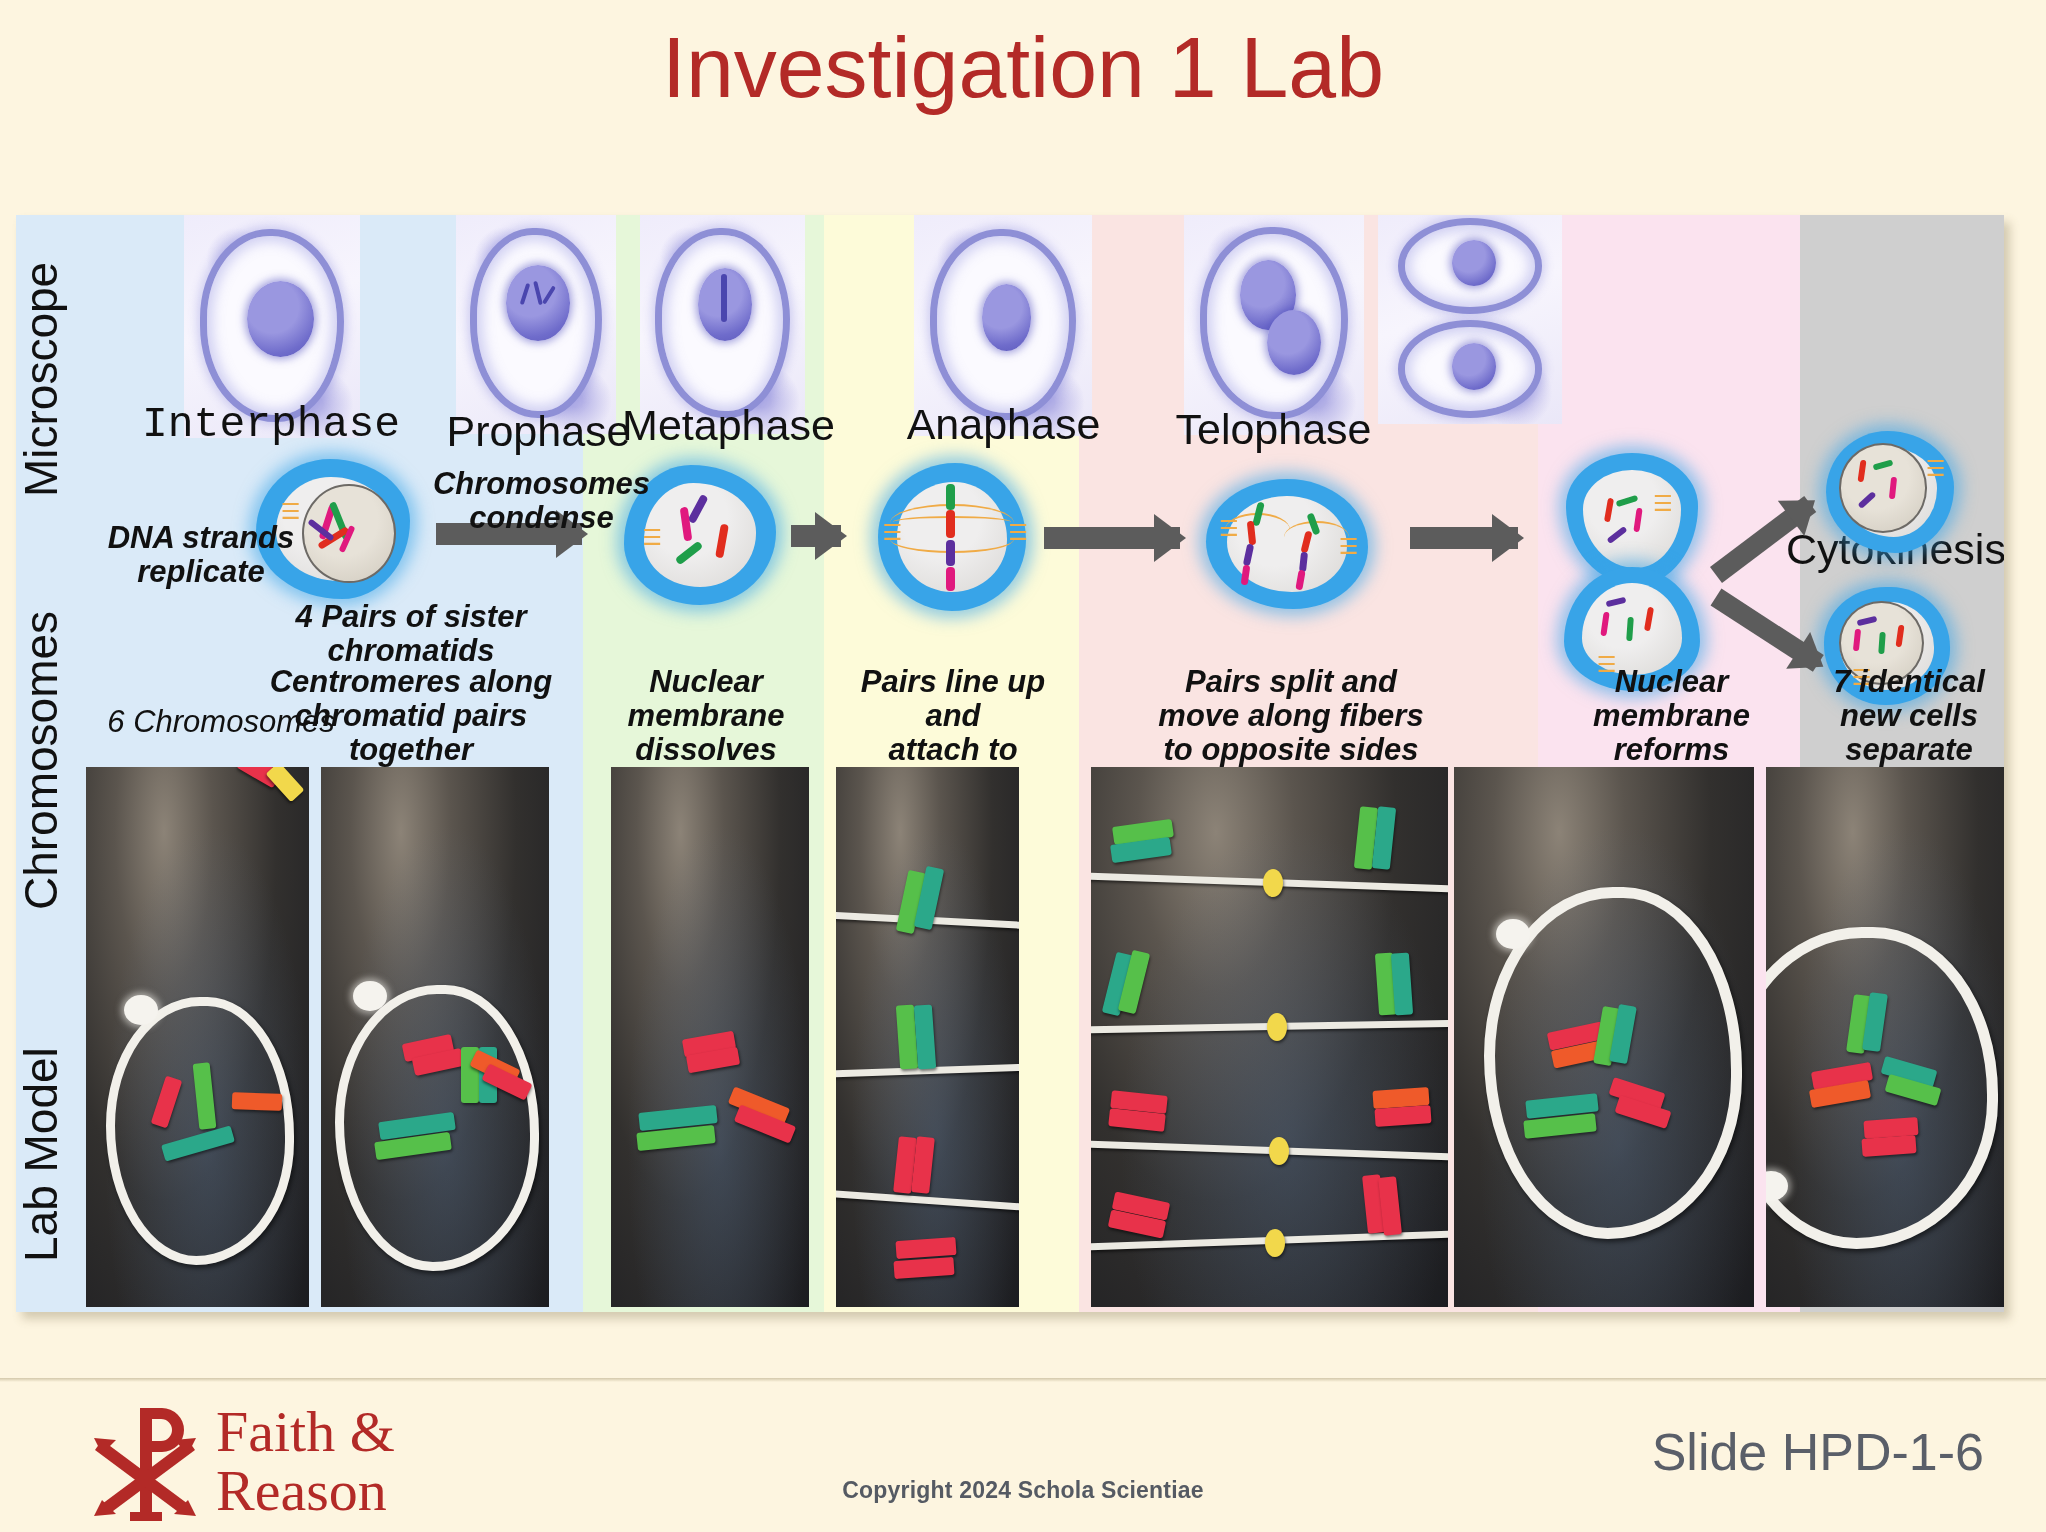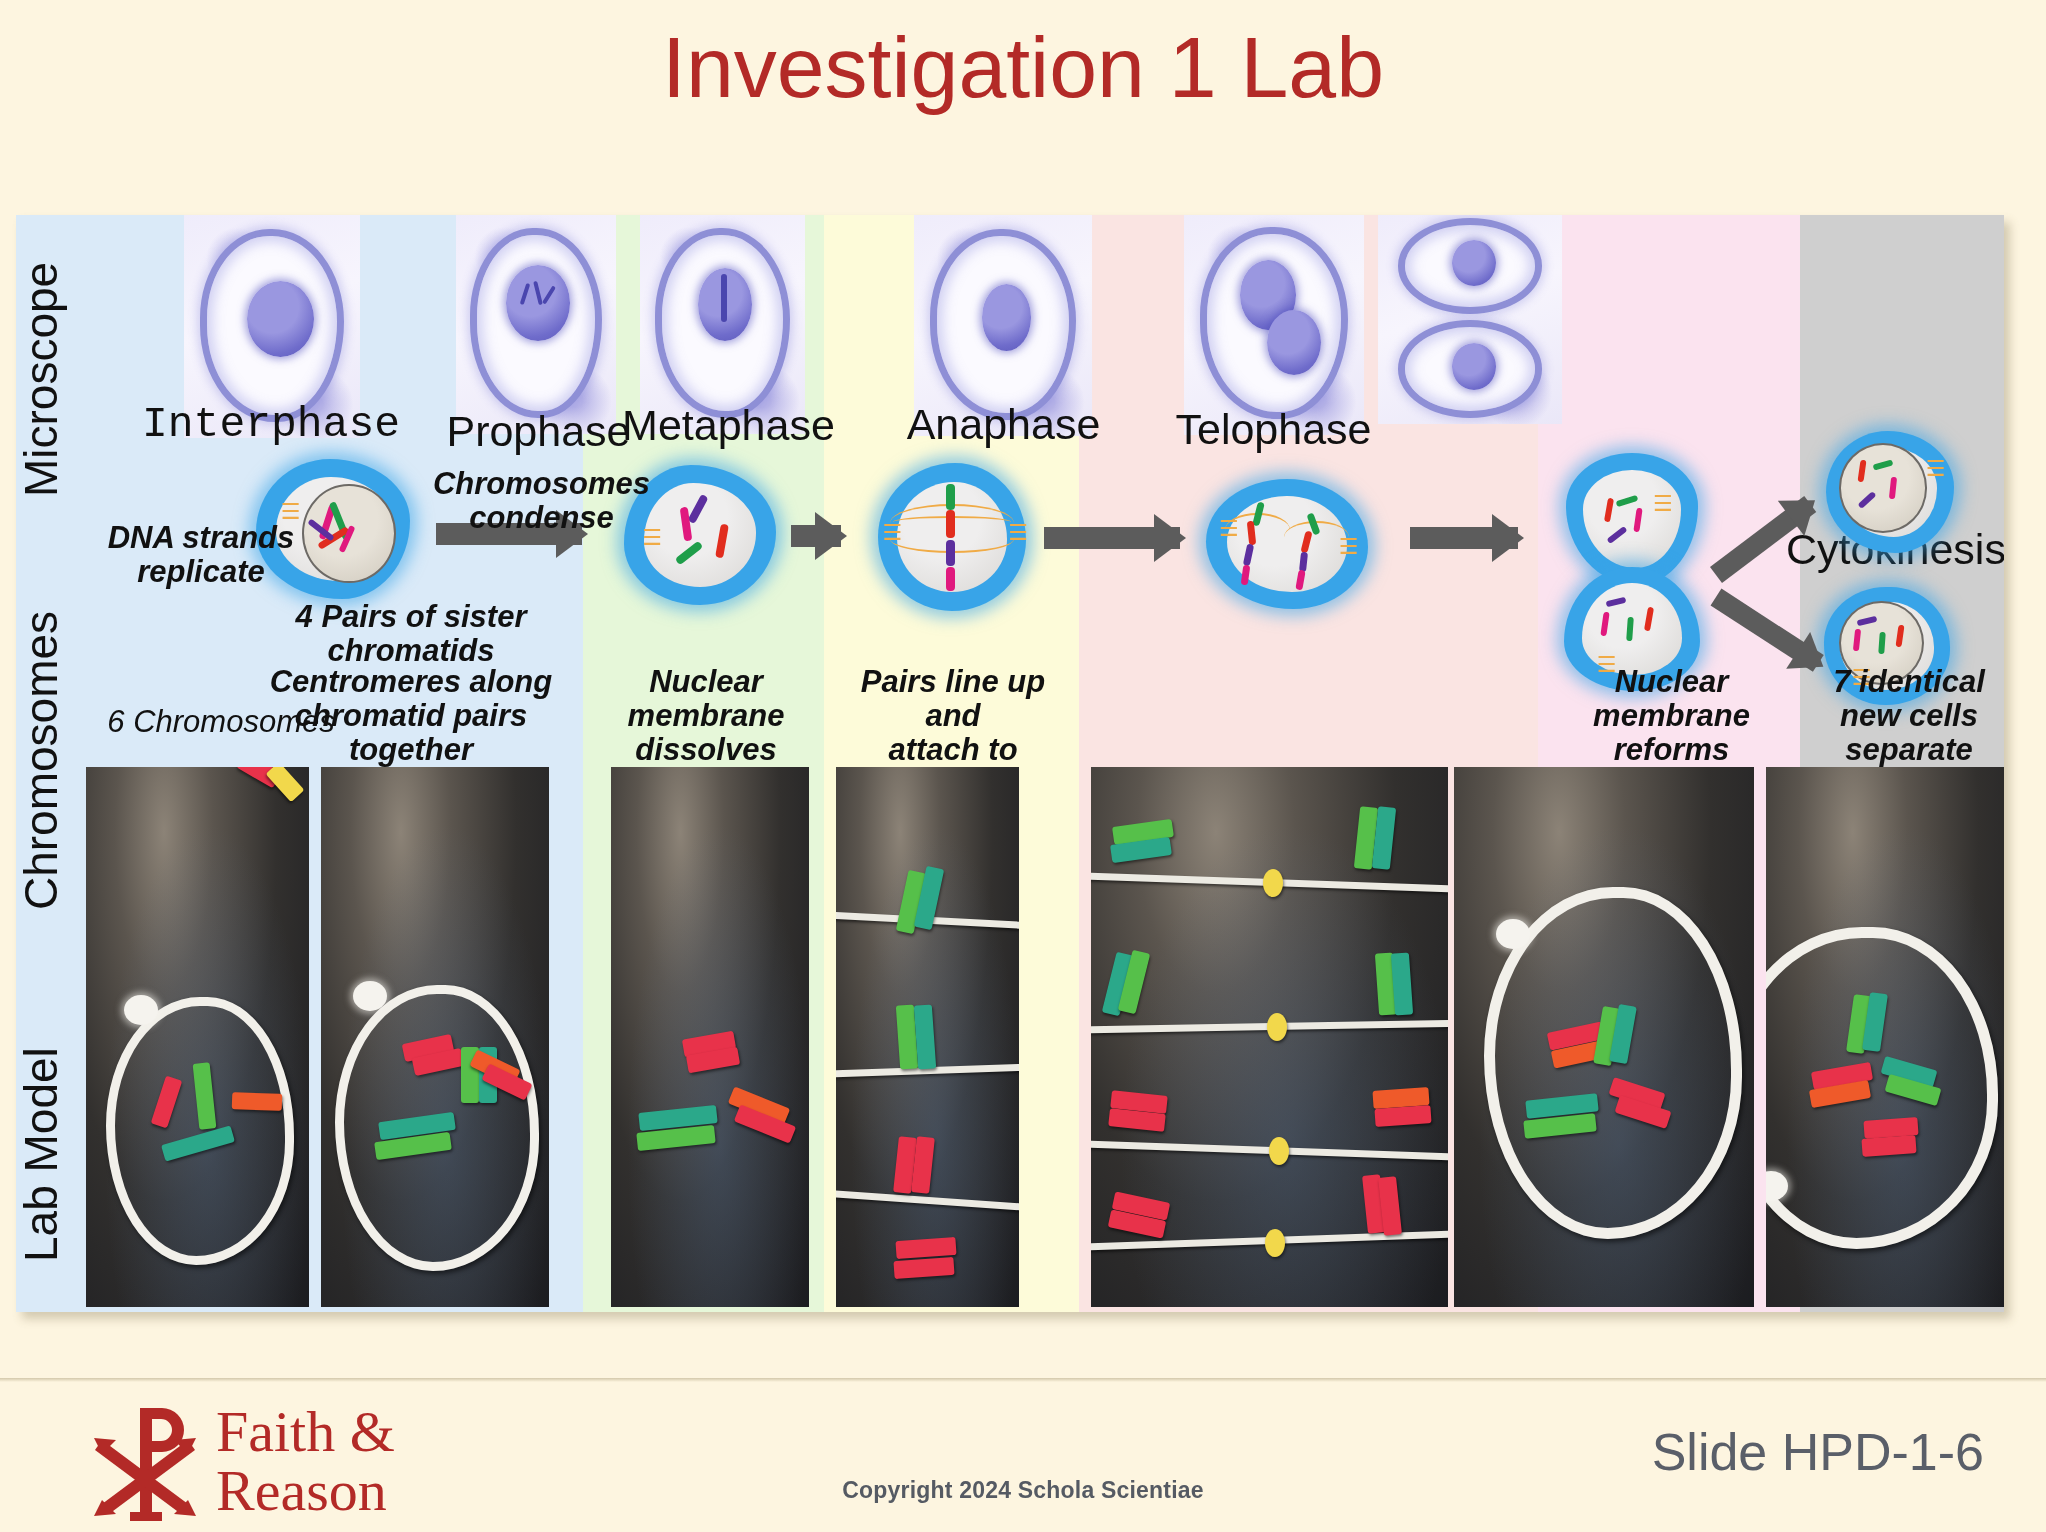--- a/index.html
+++ b/index.html
@@ -339,20 +339,23 @@
   <div class="note-plain" style="left:60px;  top:490px;width:290px;">6 Chromosomes</div>
   <div class="note" style="left:250px; top:450px;width:290px;white-space:pre-line;">Centromeres along
 chromatid pairs
 together</div>
   <div class="note" style="left:595px; top:450px;width:190px;white-space:pre-line;">Nuclear
 membrane
 dissolves</div>
   <div class="note" style="left:816px; top:450px;width:242px;white-space:pre-line;">Pairs line up and
 attach to spindle
 fibers</div>
+  <div class="note" style="left:1120px;top:450px;width:310px;white-space:pre-line;">Pairs split and
+move along fibers
+to opposite sides</div>
   <div class="note" style="left:1548px;top:450px;width:215px;white-space:pre-line;">Nuclear
 membrane
 reforms</div>
   <div class="note" style="left:1798px;top:450px;width:190px;white-space:pre-line;">7 identical
 new cells
 separate</div>
 
   <div class="lab" style="left:70px;top:552px;width:223px;height:540px;">
     <div class="sheen"></div>
     <div class="yarn" style="left:20px;top:230px;width:170px;height:250px;"></div>

